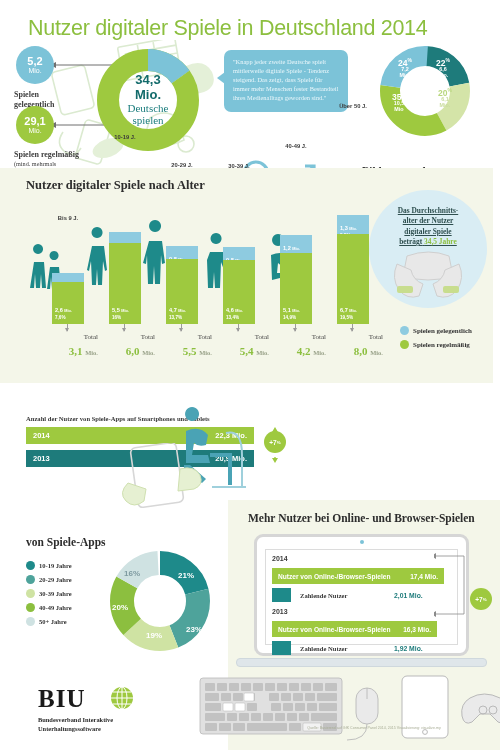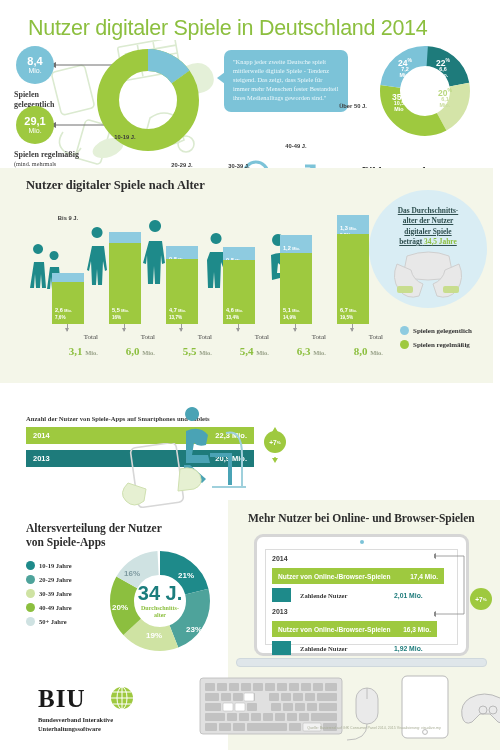--- a/index.html
+++ b/index.html
@@ -215,21 +215,21 @@
         <ellipse cx="108" cy="108" rx="16" ry="9" transform="rotate(-20 108 108)"></ellipse>
       </g>
       <line class="l1" x1="56" y1="25" x2="120" y2="25" stroke="#6f6f6f" stroke-width="1"></line>
       <polygon points="56,22 50,25 56,28" fill="#6f6f6f"></polygon>
       <line x1="120" y1="25" x2="120" y2="40" stroke="#6f6f6f" stroke-width="1"></line>
       <line x1="56" y1="85" x2="118" y2="85" stroke="#6f6f6f" stroke-width="1"></line>
       <polygon points="56,82 50,85 56,88" fill="#6f6f6f"></polygon>
     </svg>
 
     <div class="bubble bub-a">
-      <span class="bub-num">8,4</span>
+      <span class="bub-num">5,2</span>
       <span class="bub-unit">Mio.</span>
     </div>
     <div class="cap cap-a">
       <span>Spielen</span><br>
       <span>gelegentlich</span>
     </div>
 
     <div class="bubble bub-b">
       <span class="bub-num">29,1</span>
       <span class="bub-unit">Mio.</span>
@@ -239,20 +239,25 @@
       <small>(mind. mehrmals</small>
       <small>monatlich oder häufiger)</small>
     </div>
 
     <div class="donut-main">
       <svg width="104" height="104" viewBox="0 0 104 104">
         <circle cx="52" cy="52" r="40" fill="none" stroke="#9ec93f" stroke-width="22" stroke-dasharray="38 213" transform="rotate(-90 52 52)"></circle>
         <circle cx="52" cy="52" r="40" fill="none" stroke="#9ec93f" stroke-width="22" stroke-dasharray="213 38" stroke-dashoffset="-38" transform="rotate(-90 52 52)"></circle>
         <circle cx="52" cy="52" r="40" fill="none" stroke="#7cc3d8" stroke-width="22" stroke-dasharray="38 213" transform="rotate(-90 52 52)"></circle>
       </svg>
+      <div class="donut-center">
+        <div class="big">34,3 Mio.</div>
+        <div class="sub">Deutsche</div>
+        <div class="sub">spielen</div>
+      </div>
     </div>
 
     <div class="speech">"Knapp jeder zweite Deutsche spielt mittlerweile digitale Spiele - Tendenz steigend. Das zeigt, dass Spiele für immer mehr Menschen fester Bestandteil ihres Medienalltags geworden sind."</div>
 
     <div class="gender">
       <svg width="90" height="46" viewBox="0 0 90 46">
         <g stroke="#7cc3d8" stroke-width="3.2" fill="none">
           <circle cx="20" cy="16" r="12"></circle>
           <line x1="20" y1="28" x2="20" y2="44"></line>
           <line x1="13" y1="37" x2="27" y2="37"></line>
@@ -460,21 +465,21 @@
           <div class="bar-green" style="height:71px;">
             <div class="bar-val green-val">
               <span class="v"><span>5,1</span> <em>Mio.</em></span>
               <span class="pc">14,9%</span>
             </div>
           </div>
         </div>
         <div class="tick"></div>
         <div class="total">
           <span class="t">Total</span>
-          <span class="n"><span>6,3</span> <i>Mio.</i></span>
+          <span class="n"><span>4,2</span> <i>Mio.</i></span>
         </div>
       </div>
 
       <div class="bargroup" style="left:307px;">
         <div class="age-lbl" style="top:-112px;">Über 50 J.</div>
         <div class="bar-stack">
           <div class="bar-blue" style="height:19px;">
             <div class="bar-val blue-val">
               <span class="v"><span>1,3</span> <em>Mio.</em></span>
               <span class="pc">3,8%</span>
@@ -547,21 +552,21 @@
       </g>
       <g fill="#e6f0d2" stroke="#cfe0b0" stroke-width="1">
         <path d="M62 26 q14 -4 20 6 q4 10 -6 14 l-16 2 z"></path>
         <path d="M10 40 q-10 10 -2 18 q8 8 18 0 l2 -12 z"></path>
       </g>
     </svg>
   </div>
 
   <div class="sec4l">
     <h2>
-      <span>Altersverteilung der Nutzer</span><br>
+      <br>
       <span>von Spiele-Apps</span>
     </h2>
 
     <div class="pie-legend">
       <div class="lg-item">
         <div class="dot" style="background:#1e8a8a"></div>
         <span>10-19 Jahre</span>
       </div>
       <div class="lg-item">
         <div class="dot" style="background:#4ea39b"></div>
@@ -589,27 +594,20 @@
           <circle cx="52" cy="52" r="38" fill="none" stroke="#cfe3a3" stroke-width="24" stroke-dasharray="45.4 193.4" stroke-dashoffset="-105"></circle>
           <circle cx="52" cy="52" r="38" fill="none" stroke="#8cbf3f" stroke-width="24" stroke-dasharray="47.8 191" stroke-dashoffset="-150.4"></circle>
           <circle cx="52" cy="52" r="38" fill="none" stroke="#cfe2e2" stroke-width="24" stroke-dasharray="38.2 200.6" stroke-dashoffset="-198.2"></circle>
         </g>
       </svg>
       <div class="slice-lbl" style="left:70px;top:22px;">21%</div>
       <div class="slice-lbl" style="left:78px;top:76px;">23%</div>
       <div class="slice-lbl" style="left:38px;top:82px;">19%</div>
       <div class="slice-lbl" style="left:4px;top:54px;">20%</div>
       <div class="slice-lbl" style="left:16px;top:20px;color:#7e9aa0;">16%</div>
-      <div class="pie-center">
-        <div class="big">34 J.</div>
-        <div class="sub">
-          <span>Durchschnitts-</span><br>
-          <span>alter</span>
-        </div>
-      </div>
     </div>
   </div>
 
   <div class="sec4r">
     <h2>Mehr Nutzer bei Online- und Browser-Spielen</h2>
 
     <div class="laptop">
       <div class="cam"></div>
       <div class="screen">
         <div class="yr" style="left:6px;top:5px;">2014</div>

